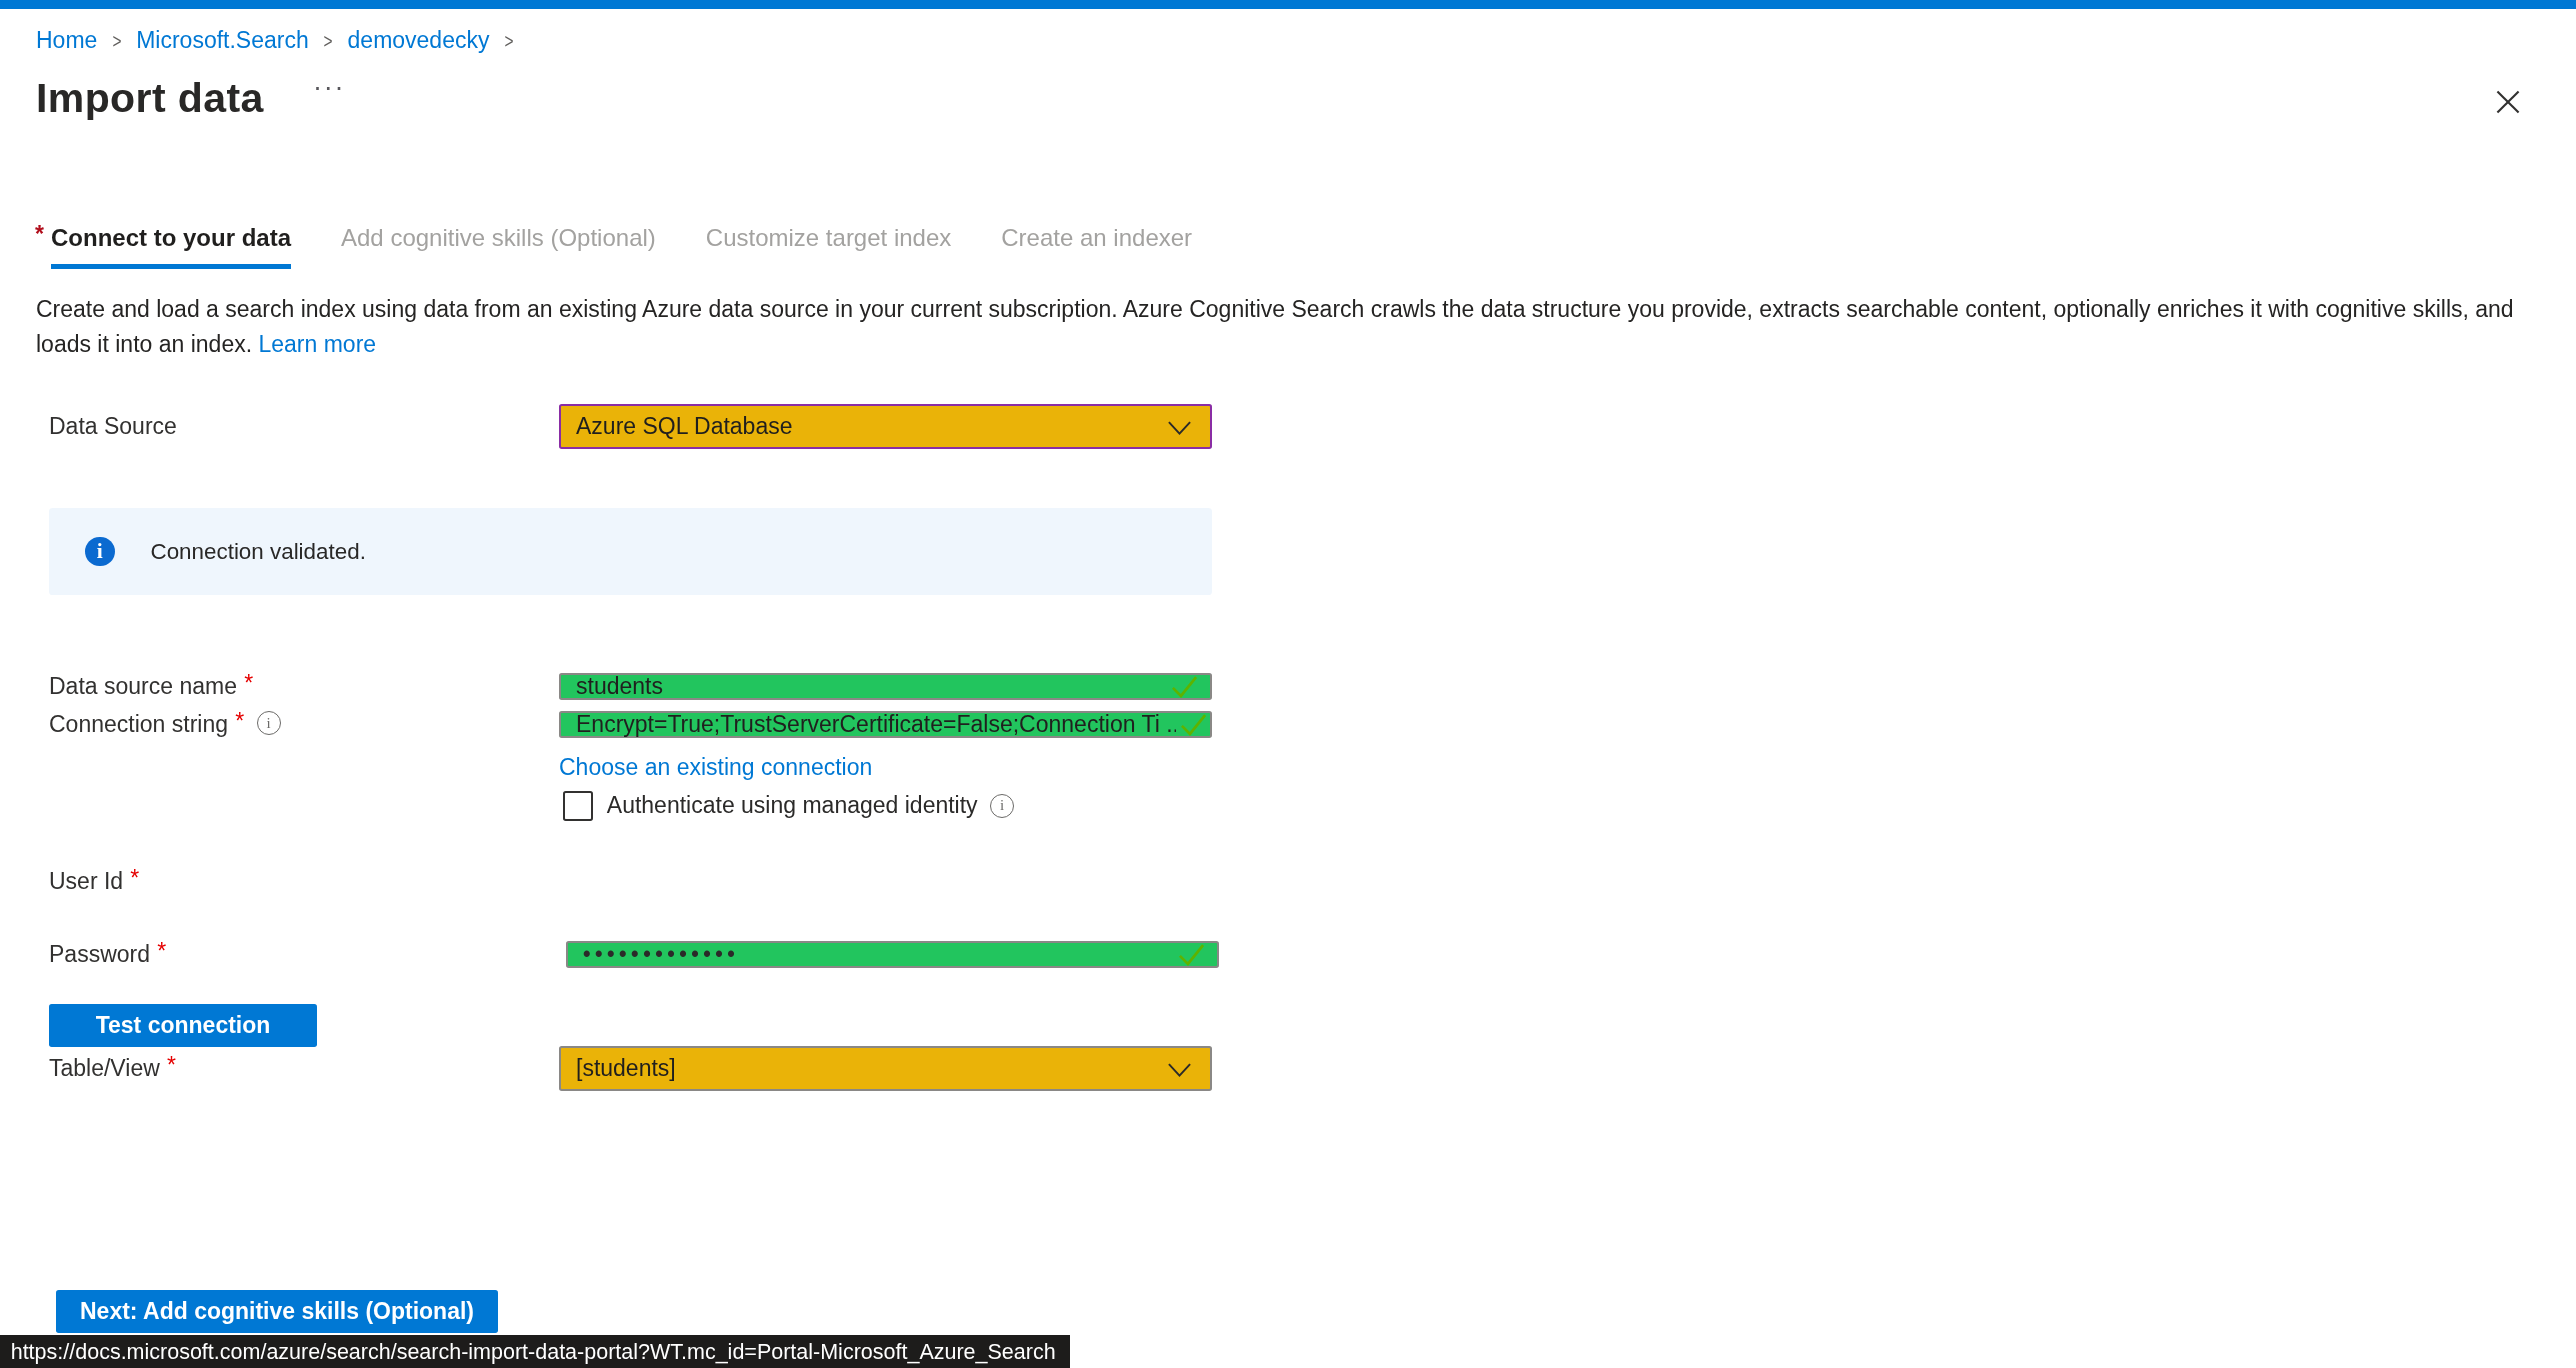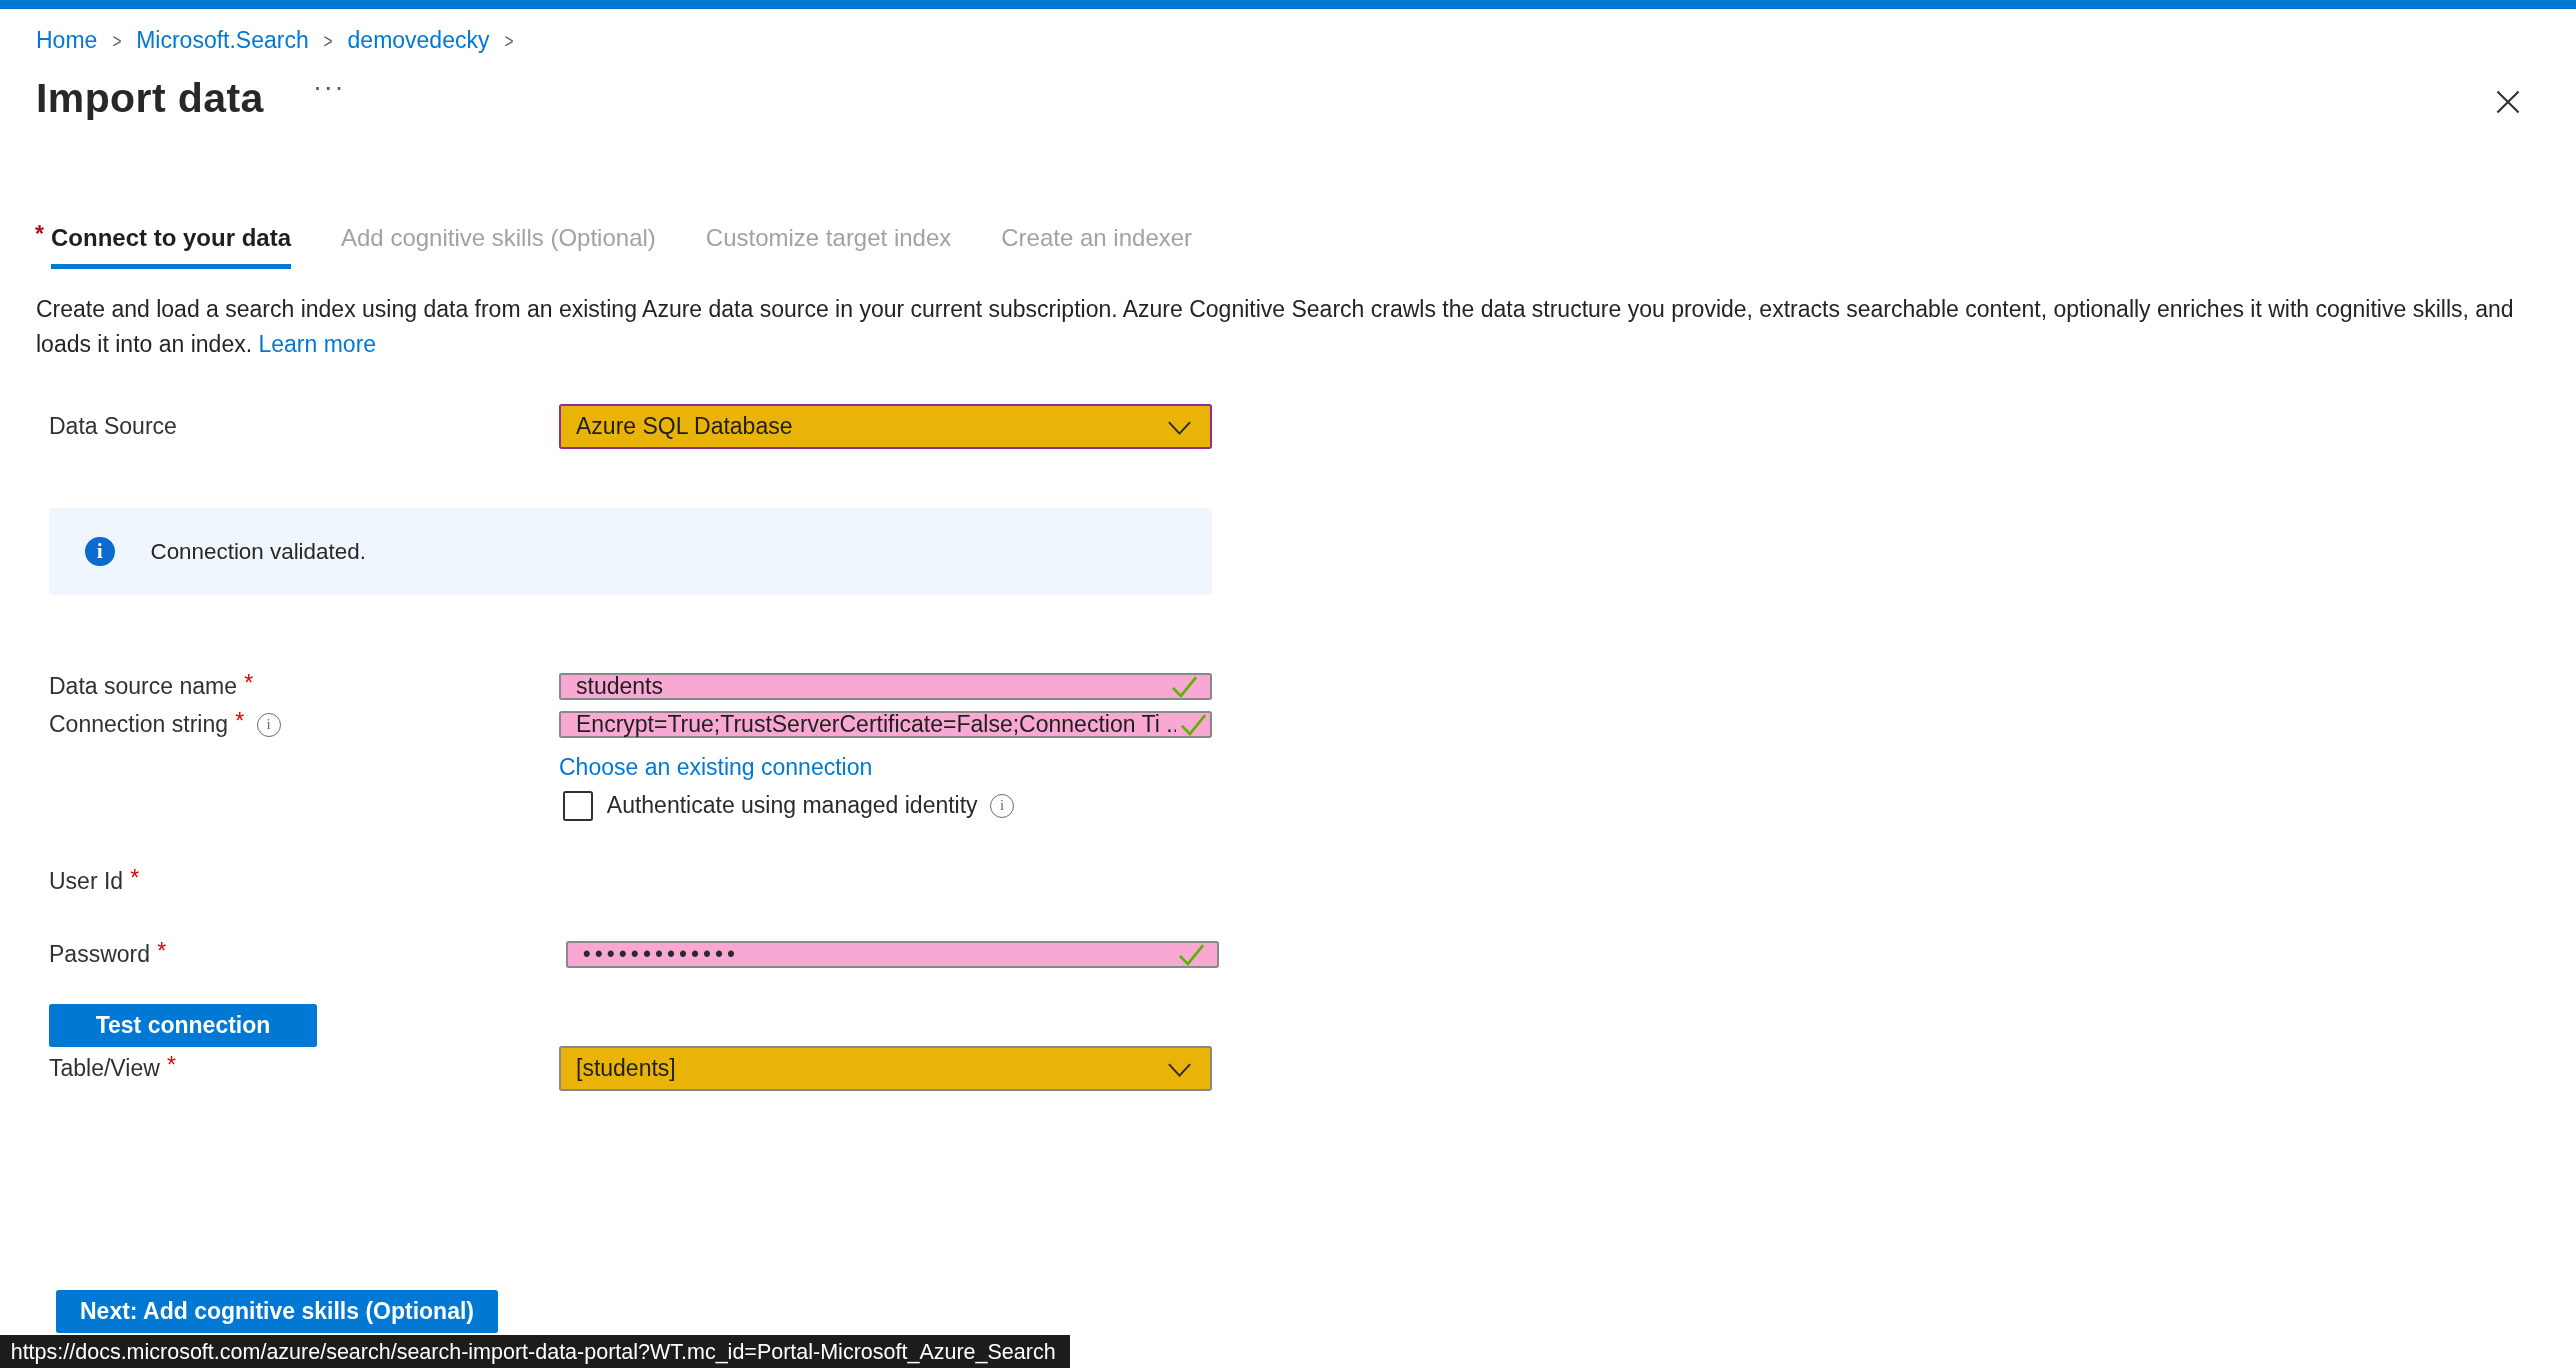--- a/index.html
+++ b/index.html
@@ -18,28 +18,28 @@
 
   .tabs { position: absolute; left: 51px; top: 224px; display: flex; align-items: flex-start; font-size: 24px; }
   .tab { color: #a3a2a0; margin-right: 50px; white-space: nowrap; cursor: pointer; }
   .tab.active { position: relative; color: #201f1e; font-weight: bold; border-bottom: 5.4px solid #0078d4; padding-bottom: 11.6px; cursor: default; }
   .tab-req { position: absolute; left: -16px; top: -2.7px; color: #b10e1c; font-weight: bold; font-size: 23px; }
 
   .desc { position: absolute; left: 36px; top: 292px; width: 2506px; font-size: 23px; line-height: 35px; color: #252423; }
   .desc a { color: #0078d4; text-decoration: none; cursor: pointer; }
 
   .form-row { position: absolute; left: 49px; display: flex; align-items: center; }
-  .form-label { flex: 0 0 510px; font-size: 23px; color: #323130; display: flex; align-items: center; }
+  .form-label { flex: 0 0 510px; font-size: 23px; color: #323130; display: flex; align-items: flex-start; }
   .req { color: #e50000; margin-left: 7.2px; position: relative; top: -2.7px; font-size: 23px; }
 
   .info-round { width: 24px; height: 24px; border: 1.8px solid #6b6a68; border-radius: 50%; color: #6b6a68;
     font-size: 15px; font-family: "Liberation Serif", serif; display: inline-flex; align-items: center; justify-content: center;
     margin-left: 12.5px; flex: 0 0 auto; cursor: pointer; }
 
-  .field { position: relative; width: 653px; height: 27px; border: 2.7px solid #8a8886; border-radius: 2.7px; background: #f9a8d4;
+  .field { position: relative; width: 653px; height: 27px; border: 2.7px solid #8a8886; border-radius: 2.7px; background: #22c55e;
     display: flex; align-items: center; padding: 0 27px 0 15px; font-size: 23px; color: #201f1e; }
   .field .value { white-space: nowrap; overflow: hidden; }
   .check { position: absolute; right: 10.7px; top: 50%; transform: translateY(-50%); }
   .check.edge { right: 1.8px; }
 
   .dropdown { position: relative; width: 653px; height: 45px; border: 2.7px solid #8a8886; border-radius: 2.7px; background: #eab308;
     display: flex; align-items: center; padding: 0 54px 0 15px; font-size: 23px; color: #201f1e; cursor: pointer; }
   .dropdown.accent { border-color: #8a2da5; }
   .chev { position: absolute; right: 18px; top: 50%; transform: translateY(-44%); }
 

